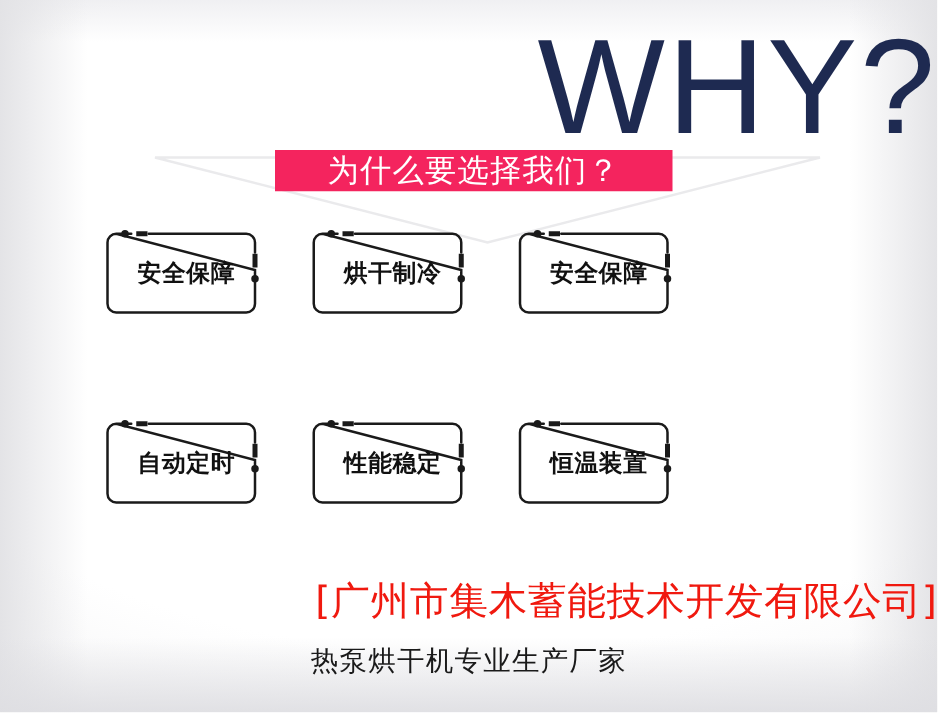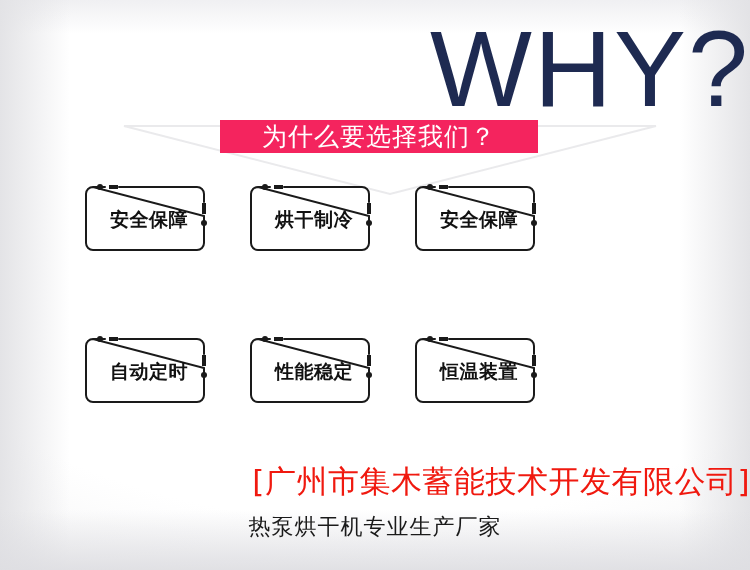--- a/index.html
+++ b/index.html
@@ -174,21 +174,21 @@
     letter-spacing: 0.5px;
     white-space: nowrap;
   }
   .tagline {
     position: absolute;
     left: 0;
     right: 0;
     top: 515px;
     text-align: center;
     color: #1a1a1a;
-    font-family: Liberation Mono, monospace;
+    font-family: Liberation Sans, sans-serif;
     font-size: 22px;
     line-height: 28px;
     letter-spacing: 1px;
     white-space: nowrap;
   }
 </style>
 </head>
 <body>
 
 <div id="poster">

